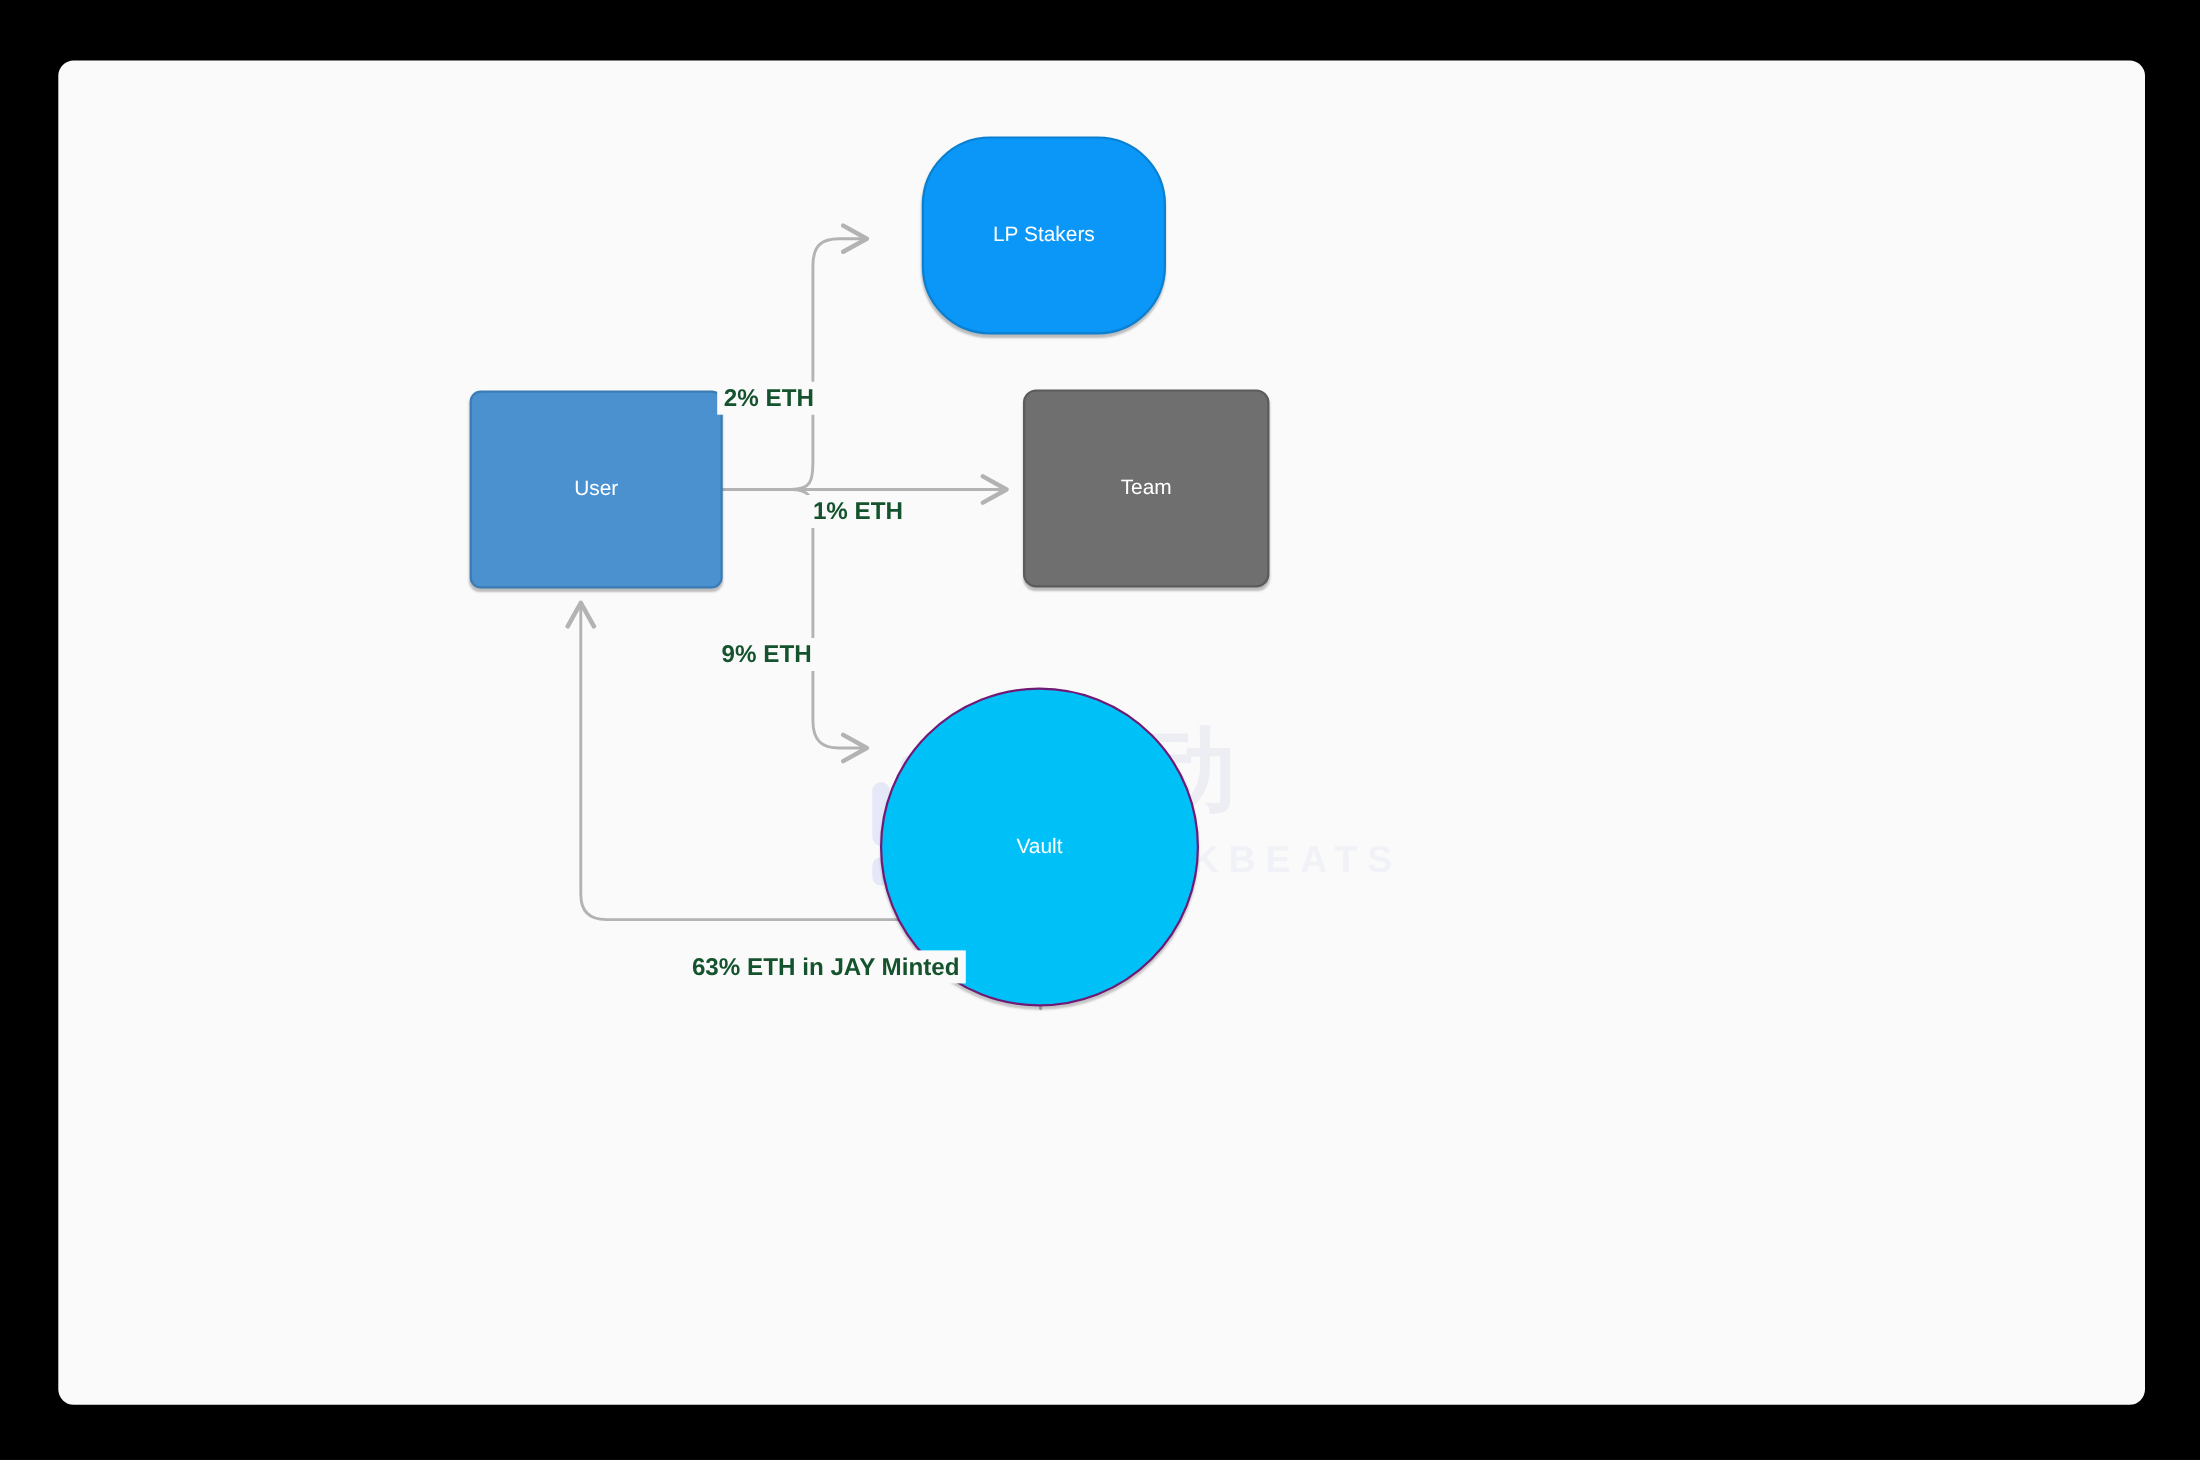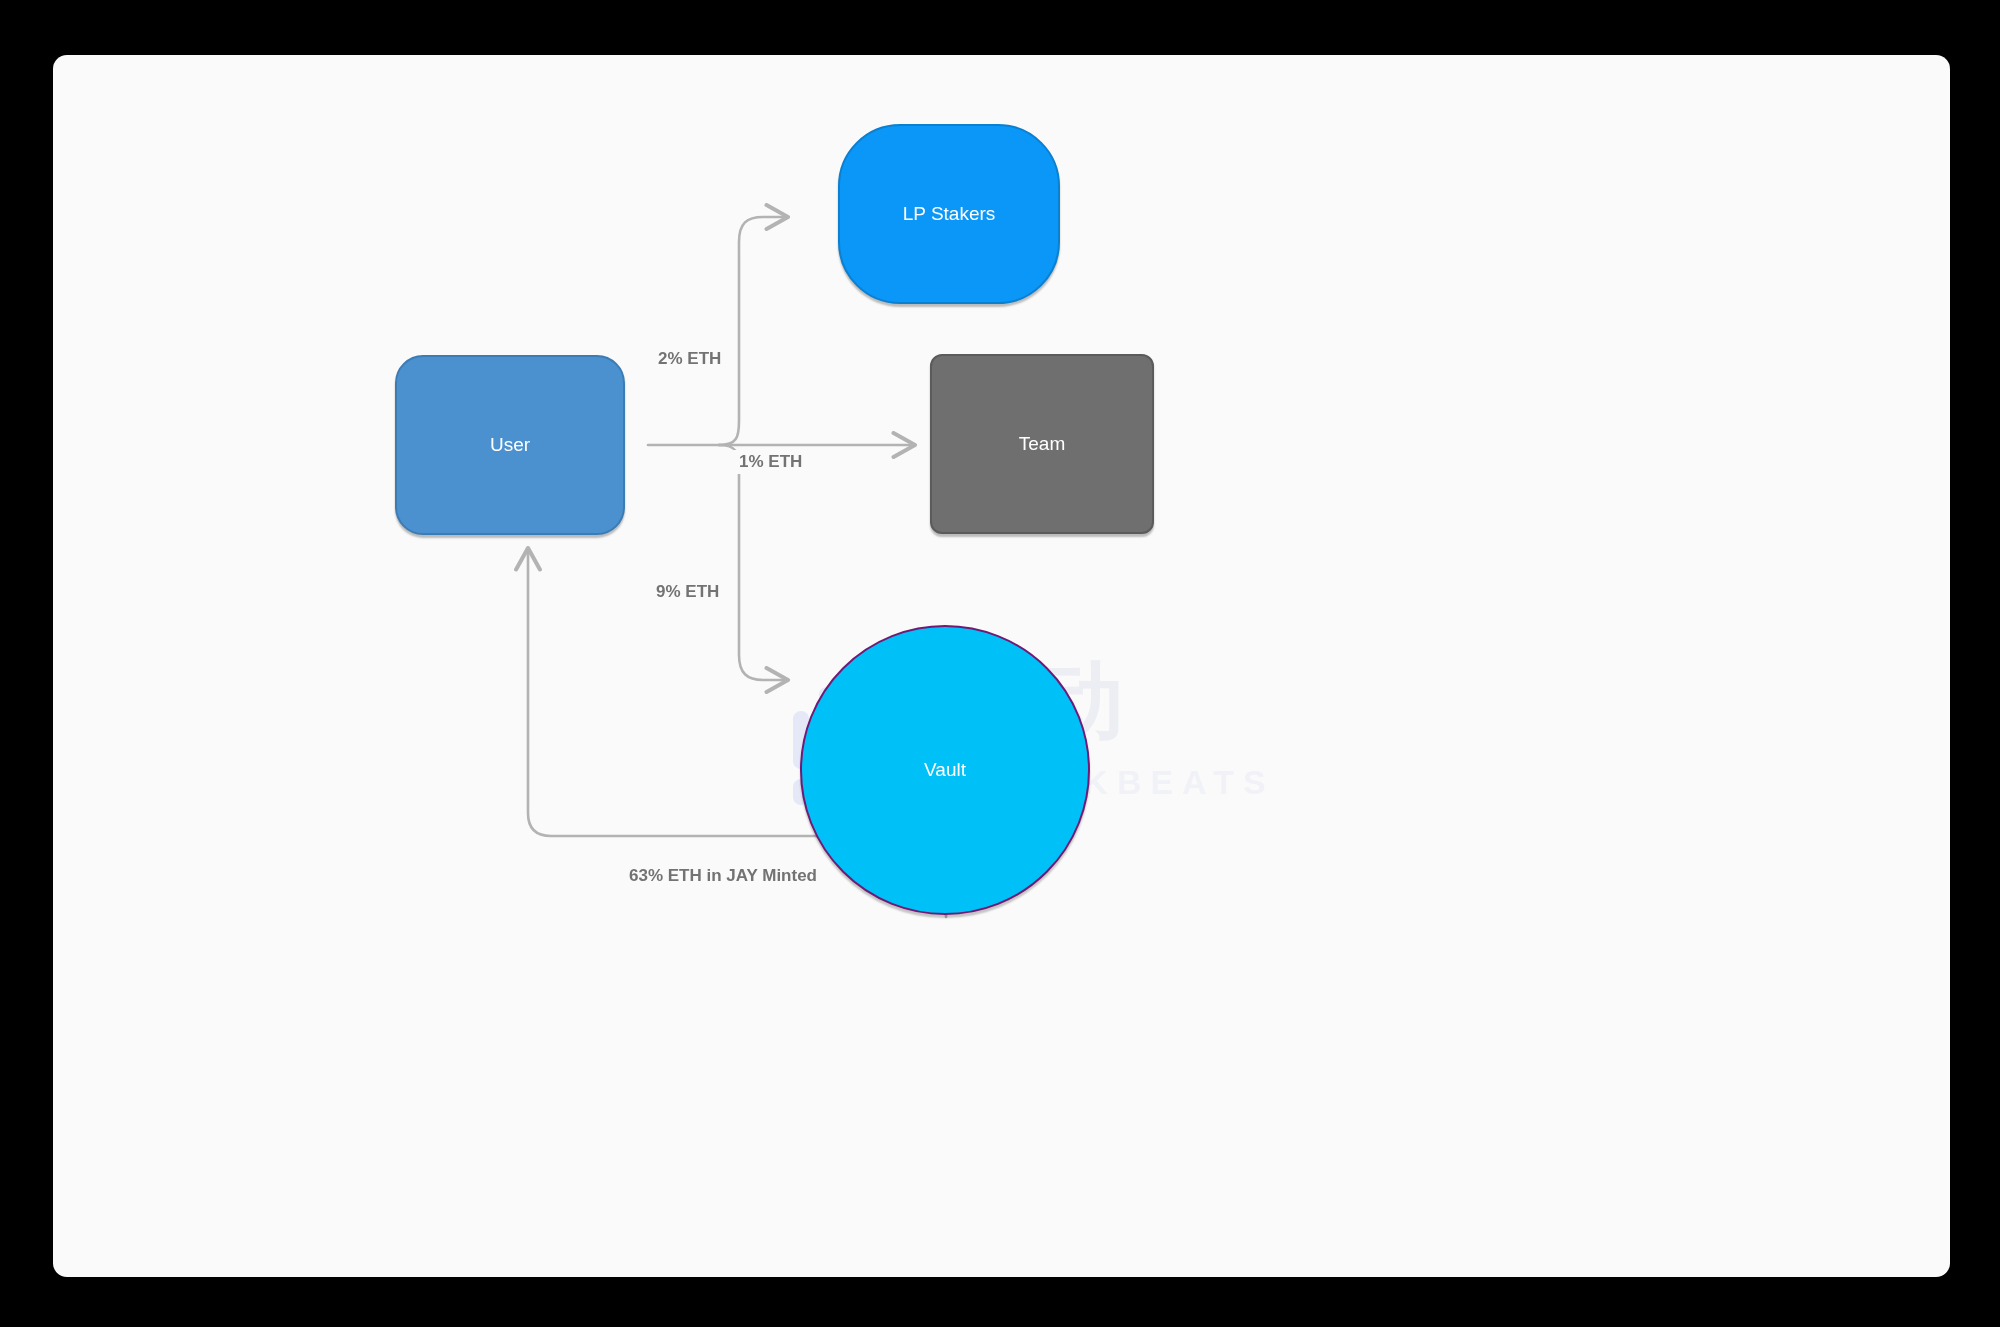--- a/index.html
+++ b/index.html
@@ -94,27 +94,27 @@
     align-items: center;
     justify-content: center;
     color: #ffffff;
     font-size: 19px;
     font-family: "Liberation Sans", sans-serif;
     text-align: center;
     box-sizing: border-box;
   }
 
   .node-user {
-    left: 342px;
+    left: 374px;
     top: 300px;
     width: 230px;
     height: 180px;
     background: #4b91d0;
     border: 2px solid #3b7cb5;
-    border-radius: 28px;
+    border-radius: 10px;
     box-shadow: 0 3px 2px rgba(0,0,0,0.25);
   }
 
   .node-lpstakers {
     left: 749px;
     top: 69px;
     width: 222px;
     height: 180px;
     background: #0a97f7;
     border: 2px solid #0b7fd0;
@@ -143,22 +143,22 @@
     border: 2px solid #701a75;
     border-radius: 50%;
     box-shadow: 0 3px 2px rgba(0,0,0,0.22);
   }
 
   
   .edge-label {
     position: absolute;
     font-family: "Liberation Sans", sans-serif;
     font-weight: bold;
-    font-size: 17px;
-    color: #737373;
+    font-size: 22px;
+    color: #14532d;
     background: #fafafa;
     padding: 2px 6px;
     white-space: nowrap;
   }
   .lbl-2eth   { left: 599px; top: 292px; }
   .lbl-1eth   { left: 680px; top: 395px; }
   .lbl-97eth  { left: 597px; top: 525px; }
   .lbl-90eth  { left: 570px; top: 809px; }
 </style>
 </head>

